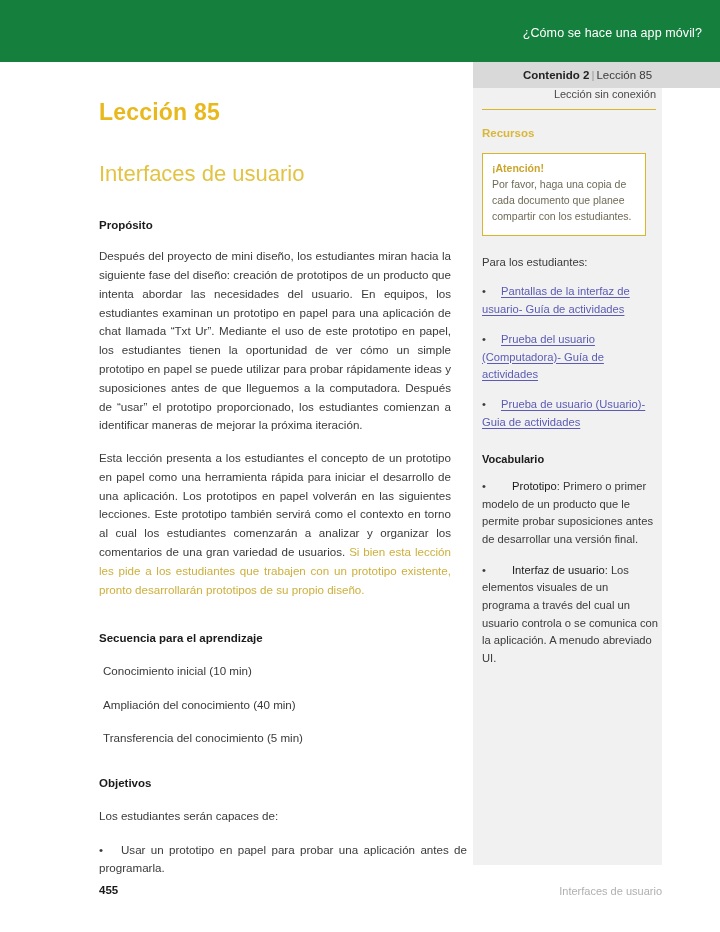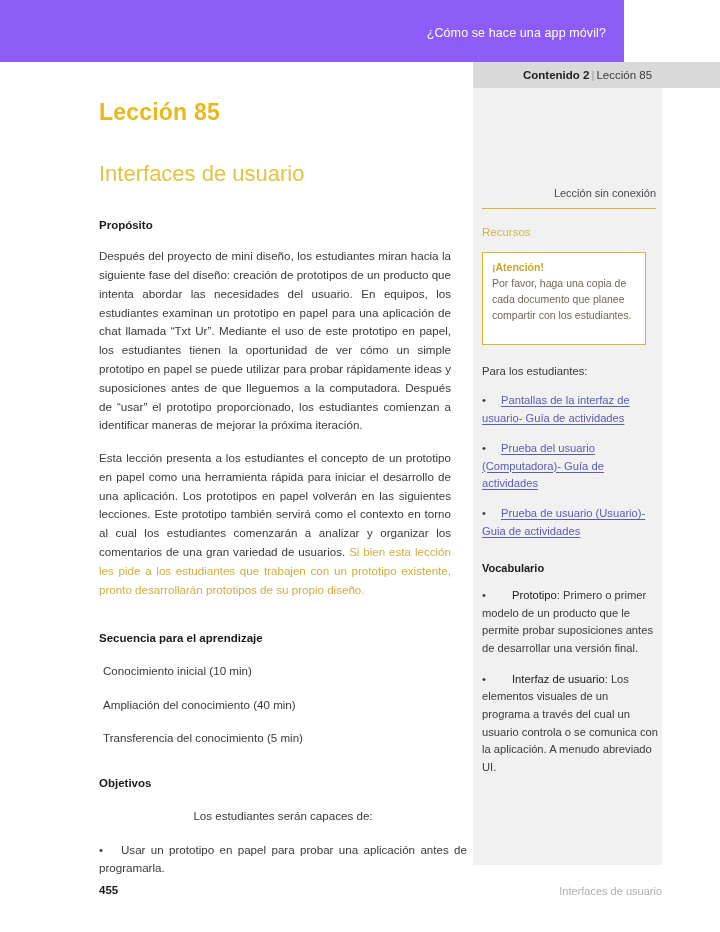--- a/index.html
+++ b/index.html
@@ -23,23 +23,23 @@
     inset: 0;
     width: 720px;
     height: 932px;
   }
 
   
   .topband {
     position: absolute;
     left: 0;
     top: 0;
-    width: 624px;
+    width: 720px;
     height: 62px;
-    background: #8b5cf6;
+    background: #15803d;
   }
   .topband-title {
     position: absolute;
     right: 18px;
     top: 26px;
     color: #ffffff;
     font-size: 12.5px;
     letter-spacing: 0.1px;
     white-space: nowrap;
   }
@@ -119,21 +119,21 @@
     text-justify: inter-word;
   }
   p.body .gold {
     color: #cdaf3c;
   }
   p.tight {
     margin: 12px 0 0 0;
     font-size: 11.6px;
     line-height: 1.5;
     color: #3a3a3a;
-    text-align: center;
+    text-align: left;
   }
   p.seq-item {
     margin: 16px 0 0 4px;
     font-size: 11.6px;
     line-height: 1.5;
     color: #3a3a3a;
   }
   .bullet-row {
     margin: 16px 0 0 0;
     font-size: 11.6px;
@@ -148,45 +148,44 @@
 
   
   .side-inner {
     position: absolute;
     left: 482px;
     top: 88px;
     width: 176px;
   }
   .offline-note {
     margin: 0;
-    padding-top: 99px;
     font-size: 11px;
     color: #4a4a4a;
     text-align: right;
     padding-right: 2px;
   }
   .gold-rule {
     margin: 9px 0 0 0;
     border: 0;
     border-top: 1.6px solid #d8b62c;
     width: 174px;
   }
   h3.side-head-gold {
     margin: 17px 0 0 0;
     font-size: 11.5px;
-    font-weight: normal;
+    font-weight: bold;
     color: #d9b73a;
   }
   .attention-box {
     margin: 14px 0 0 0;
     width: 164px;
     box-sizing: border-box;
     border: 1.4px solid #d8b62c;
     background: #ffffff;
-    padding: 8px 9px 20px 9px;
+    padding: 8px 9px 10px 9px;
   }
   .attention-box .a-title {
     font-size: 10.5px;
     font-weight: bold;
     color: #c9a52d;
     line-height: 1.3;
     display: block;
   }
   .attention-box .a-body {
     font-size: 10.5px;

